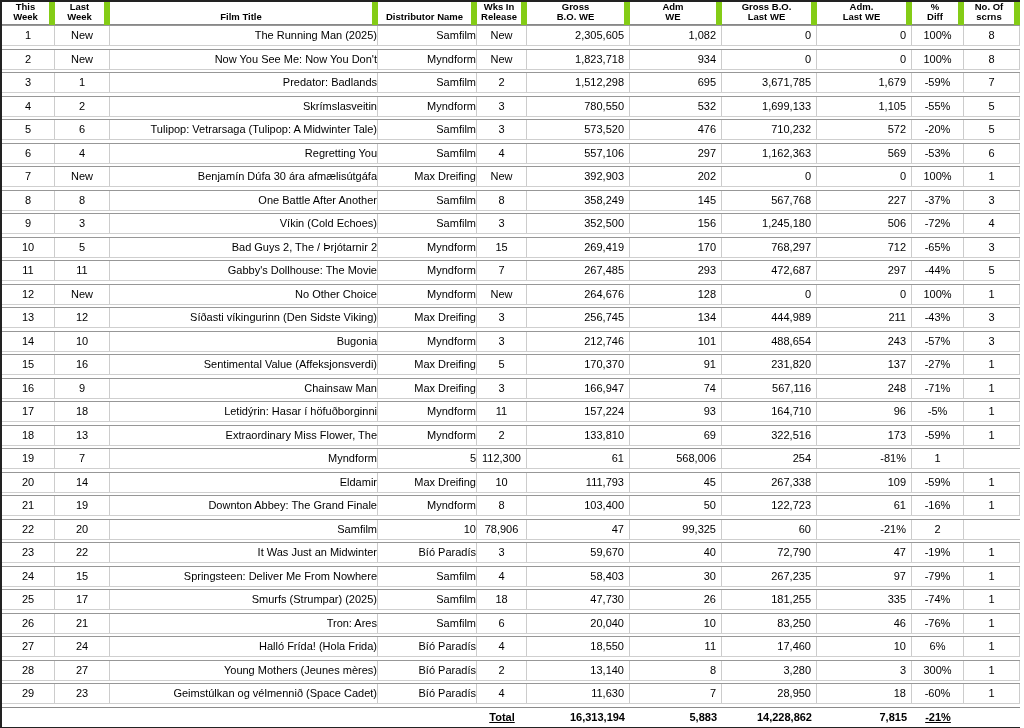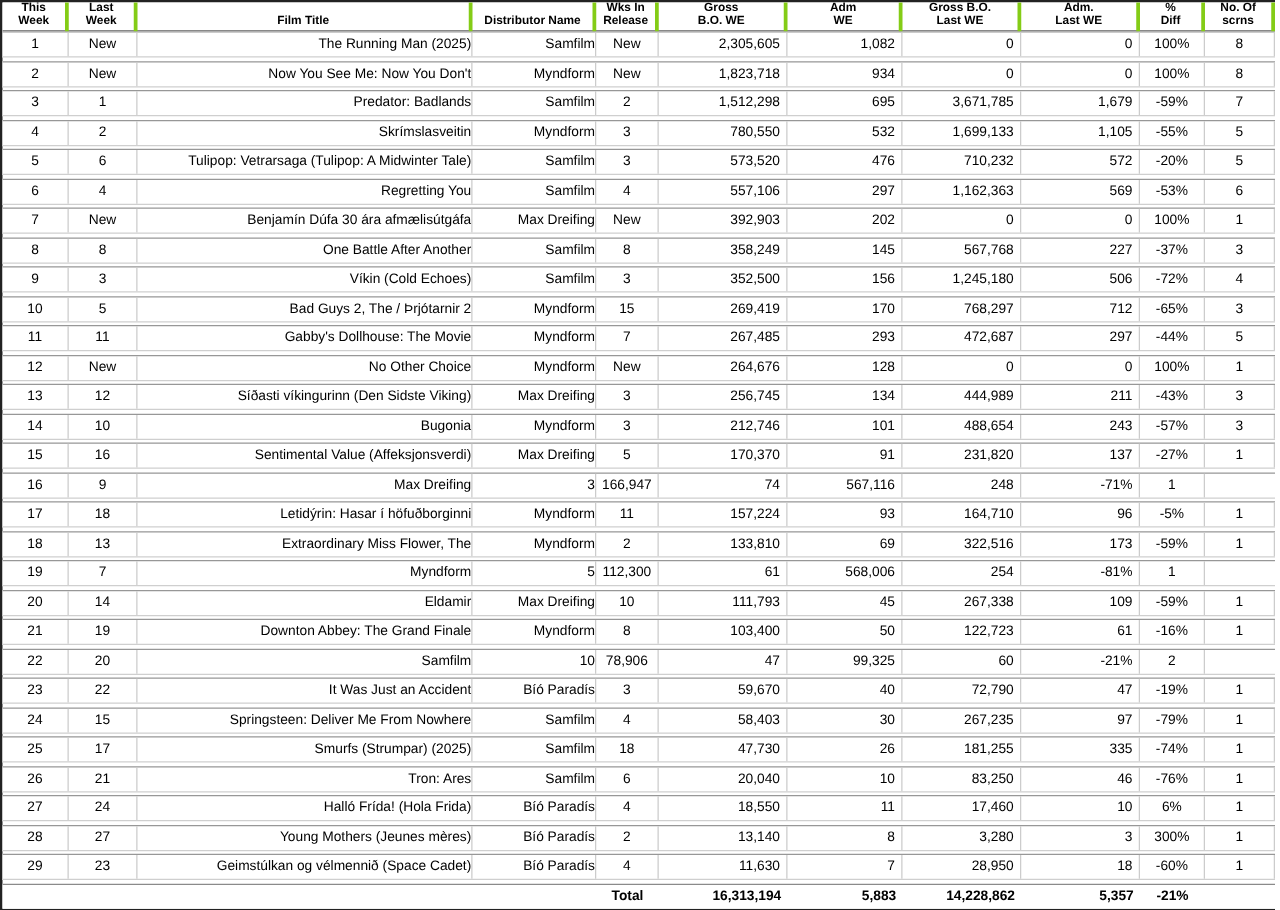--- a/index.html
+++ b/index.html
@@ -26,21 +26,21 @@
     height:23px;
     border-bottom:1px solid #888;
     background:#fff;
   }
   .hc{
     box-sizing:border-box;
     display:flex;flex-direction:column;justify-content:flex-end;align-items:center;
     font-size:9.5px;font-weight:bold;line-height:10px;
     white-space:pre-line;text-align:center;
     padding-bottom:3px;
-    border-right:3px solid #84cc16;
+    border-right:6px solid #84cc16;
   }
   
   .data-row{
     height:21px;
     margin-bottom:2.5px;
     border-top:1px solid #979797;
     border-bottom:1px solid #cfcfcf;
     background:#fff;
   }
   .dc{
@@ -58,21 +58,21 @@
   .total-row{
     height:20px;
     border-top:1px solid #8a8a8a;
     background:#fff;
   }
   .tc{
     box-sizing:border-box;
     font-size:11px;font-weight:bold;line-height:13px;
     padding-top:3px;white-space:nowrap;overflow:hidden;
   }
-  .tc:nth-child(5),.tc:nth-child(10),.tc:nth-child(11){text-align:center;}
+  .tc:nth-child(5),.tc:nth-child(10),.tc:nth-child(11){text-align:center;text-decoration:underline;}
   .tc:nth-child(6),.tc:nth-child(7),.tc:nth-child(8),.tc:nth-child(9){text-align:right;padding-right:5px;}
 </style>
 </head>
 <body>
 
 <div class="report">
   <div class="boxoffice-table">
     <div class="grid-row header-row" id="header-row">
         <div class="hc">This
 Week</div>
@@ -286,20 +286,21 @@
           <div class="dc">170,370</div>
           <div class="dc">91</div>
           <div class="dc">231,820</div>
           <div class="dc">137</div>
           <div class="dc">-27%</div>
           <div class="dc">1</div>
         </div>
         <div class="grid-row data-row">
           <div class="dc">16</div>
           <div class="dc">9</div>
+          <div class="dc">Chainsaw Man</div>
           <div class="dc">Max Dreifing</div>
           <div class="dc">3</div>
           <div class="dc">166,947</div>
           <div class="dc">74</div>
           <div class="dc">567,116</div>
           <div class="dc">248</div>
           <div class="dc">-71%</div>
           <div class="dc">1</div>
         </div>
         <div class="grid-row data-row">
@@ -374,21 +375,21 @@
           <div class="dc">78,906</div>
           <div class="dc">47</div>
           <div class="dc">99,325</div>
           <div class="dc">60</div>
           <div class="dc">-21%</div>
           <div class="dc">2</div>
         </div>
         <div class="grid-row data-row">
           <div class="dc">23</div>
           <div class="dc">22</div>
-          <div class="dc">It Was Just an Accident</div>
+          <div class="dc">It Was Just an Midwinter</div>
           <div class="dc">Bíó Paradís</div>
           <div class="dc">3</div>
           <div class="dc">59,670</div>
           <div class="dc">40</div>
           <div class="dc">72,790</div>
           <div class="dc">47</div>
           <div class="dc">-19%</div>
           <div class="dc">1</div>
         </div>
         <div class="grid-row data-row">
@@ -472,18 +473,18 @@
       </div>
     <div class="grid-row total-row" id="total-row">
         <div class="tc"></div>
         <div class="tc"></div>
         <div class="tc"></div>
         <div class="tc"></div>
         <div class="tc">Total</div>
         <div class="tc">16,313,194</div>
         <div class="tc">5,883</div>
         <div class="tc">14,228,862</div>
-        <div class="tc">5,357</div>
+        <div class="tc">7,815</div>
         <div class="tc">-21%</div>
         <div class="tc"></div>
       </div>
   </div>
 </div>
 
 </body></html>

